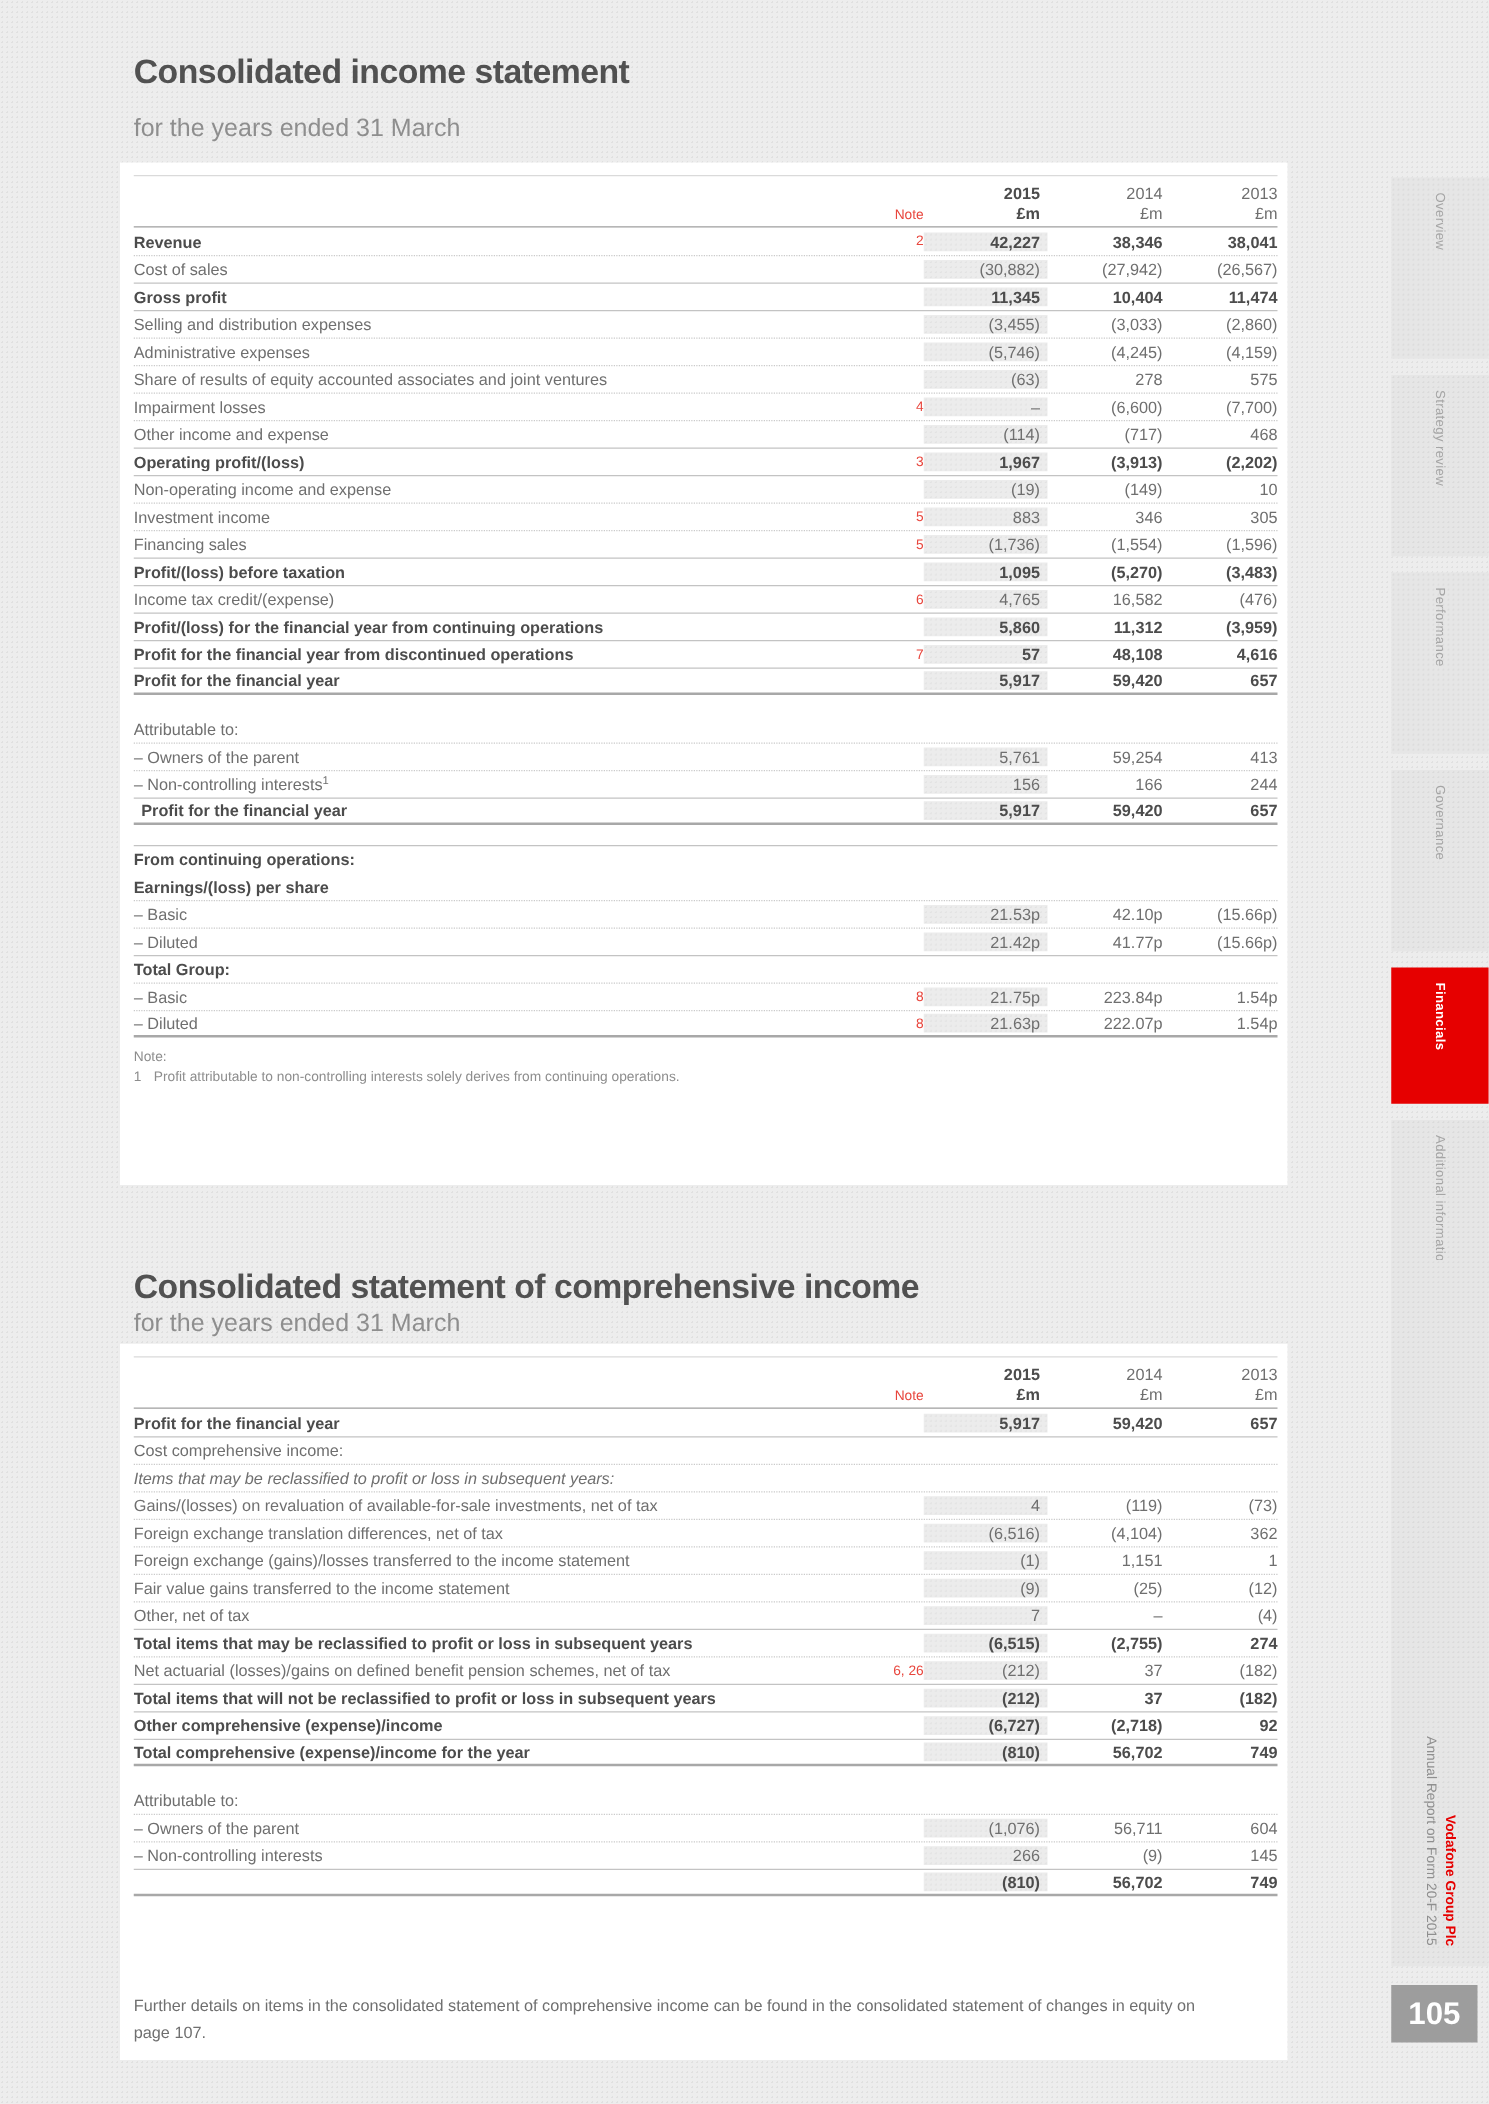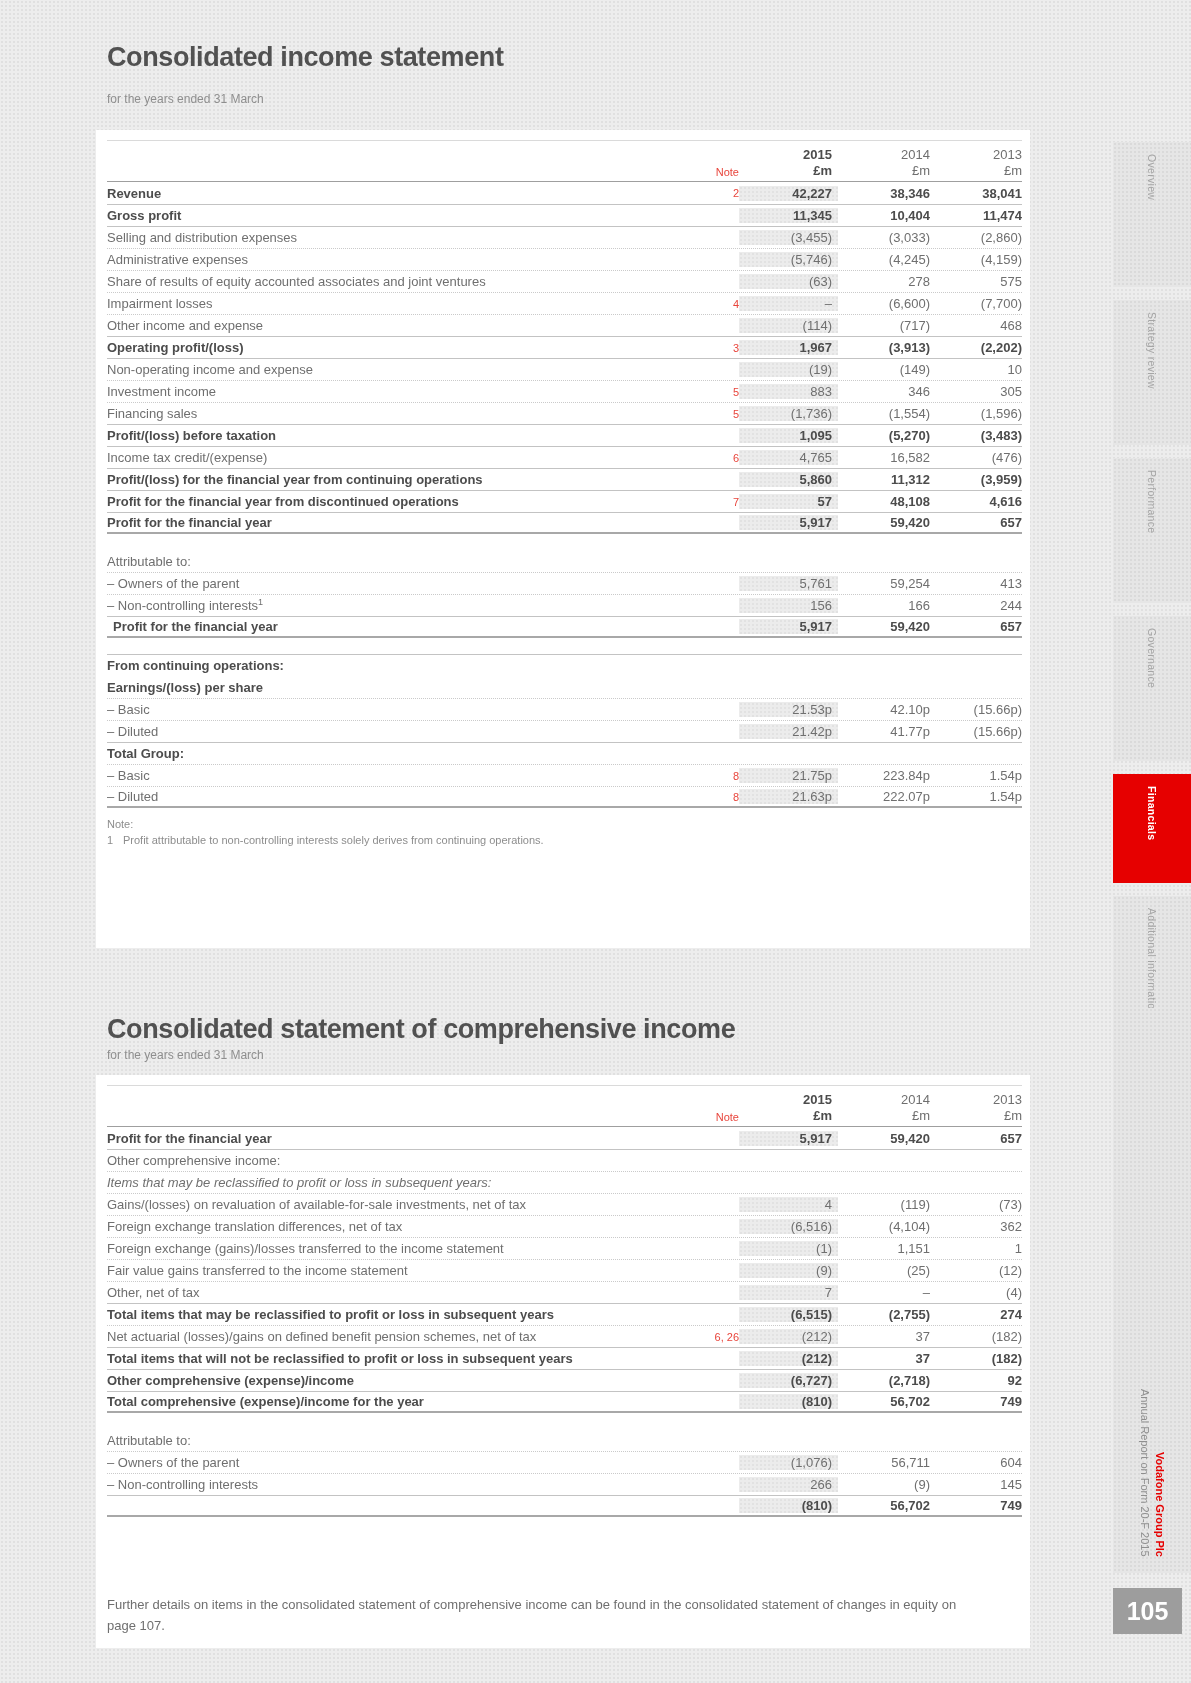--- a/index.html
+++ b/index.html
@@ -4,21 +4,21 @@
 <style>
   * { margin:0; padding:0; box-sizing:border-box; }
   body {
     width:1191px; height:1683px; position:relative; overflow:hidden;
     font-family:"Liberation Sans", sans-serif;
     background-color:#ededed;
     background-image:radial-gradient(#e0e0e0 0.8px, transparent 0.8px);
     background-size:4px 4px;
   }
   .h1 { position:absolute; left:107px; font-size:27px; font-weight:bold; color:#515151; letter-spacing:-0.4px; }
-  .sub { position:absolute; left:107px; font-size:12px; color:#8e8e8e;text-align:right; }
+  .sub { position:absolute; left:107px; font-size:20px; color:#8e8e8e;text-align:right; }
   .card { position:absolute; left:96px; width:934px; background:#fff; }
   #card1 { top:130px; height:818px; }
   #card2 { top:1075px; height:573px; }
   .inner { padding:10px 8px 0 11px; }
 
   .thead { border-top:1px solid #dadada; padding-top:5px; border-bottom:1px solid #9f9f9f; padding-bottom:3px; }
   .hrow { display:flex; align-items:flex-end; height:16px; }
   .hy { font-size:11px; color:#909090; }
   .hy.b { font-weight:bold; color:#4c4c4c; }
   .hnote { font-size:11px; color:#e8453c; }
@@ -90,20 +90,27 @@
       </div>
     </div>
     <div id="tbody1">
         <div class="trow bold l-none">
           <span class="c-label">Revenue</span>
           <span class="c-note">2</span>
           <span class="val c-v1 shade">42,227</span>
           <span class="val c-v2">38,346</span>
           <span class="val c-v3">38,041</span>
         </div>
+        <div class="trow">
+          <span class="c-label">Cost of sales</span>
+          <span class="c-note"></span>
+          <span class="val c-v1 shade">(30,882)</span>
+          <span class="val c-v2">(27,942)</span>
+          <span class="val c-v3">(26,567)</span>
+        </div>
         <div class="trow bold l-solid">
           <span class="c-label">Gross profit</span>
           <span class="c-note"></span>
           <span class="val c-v1 shade">11,345</span>
           <span class="val c-v2">10,404</span>
           <span class="val c-v3">11,474</span>
         </div>
         <div class="trow l-solid">
           <span class="c-label">Selling and distribution expenses</span>
           <span class="c-note"></span>
@@ -327,21 +334,21 @@
     </div>
     <div id="tbody2">
         <div class="trow bold l-none">
           <span class="c-label">Profit for the financial year</span>
           <span class="c-note"></span>
           <span class="val c-v1 shade">5,917</span>
           <span class="val c-v2">59,420</span>
           <span class="val c-v3">657</span>
         </div>
         <div class="trow l-solid">
-          <span class="c-label">Other comprehensive income:</span>
+          <span class="c-label">Cost comprehensive income:</span>
           <span class="c-note"></span>
           <span class="val c-v1 shade"></span>
           <span class="val c-v2"></span>
           <span class="val c-v3"></span>
         </div>
         <div class="trow italic">
           <span class="c-label">Items that may be reclassified to profit or loss in subsequent years:</span>
           <span class="c-note"></span>
           <span class="val c-v1 shade"></span>
           <span class="val c-v2"></span>

